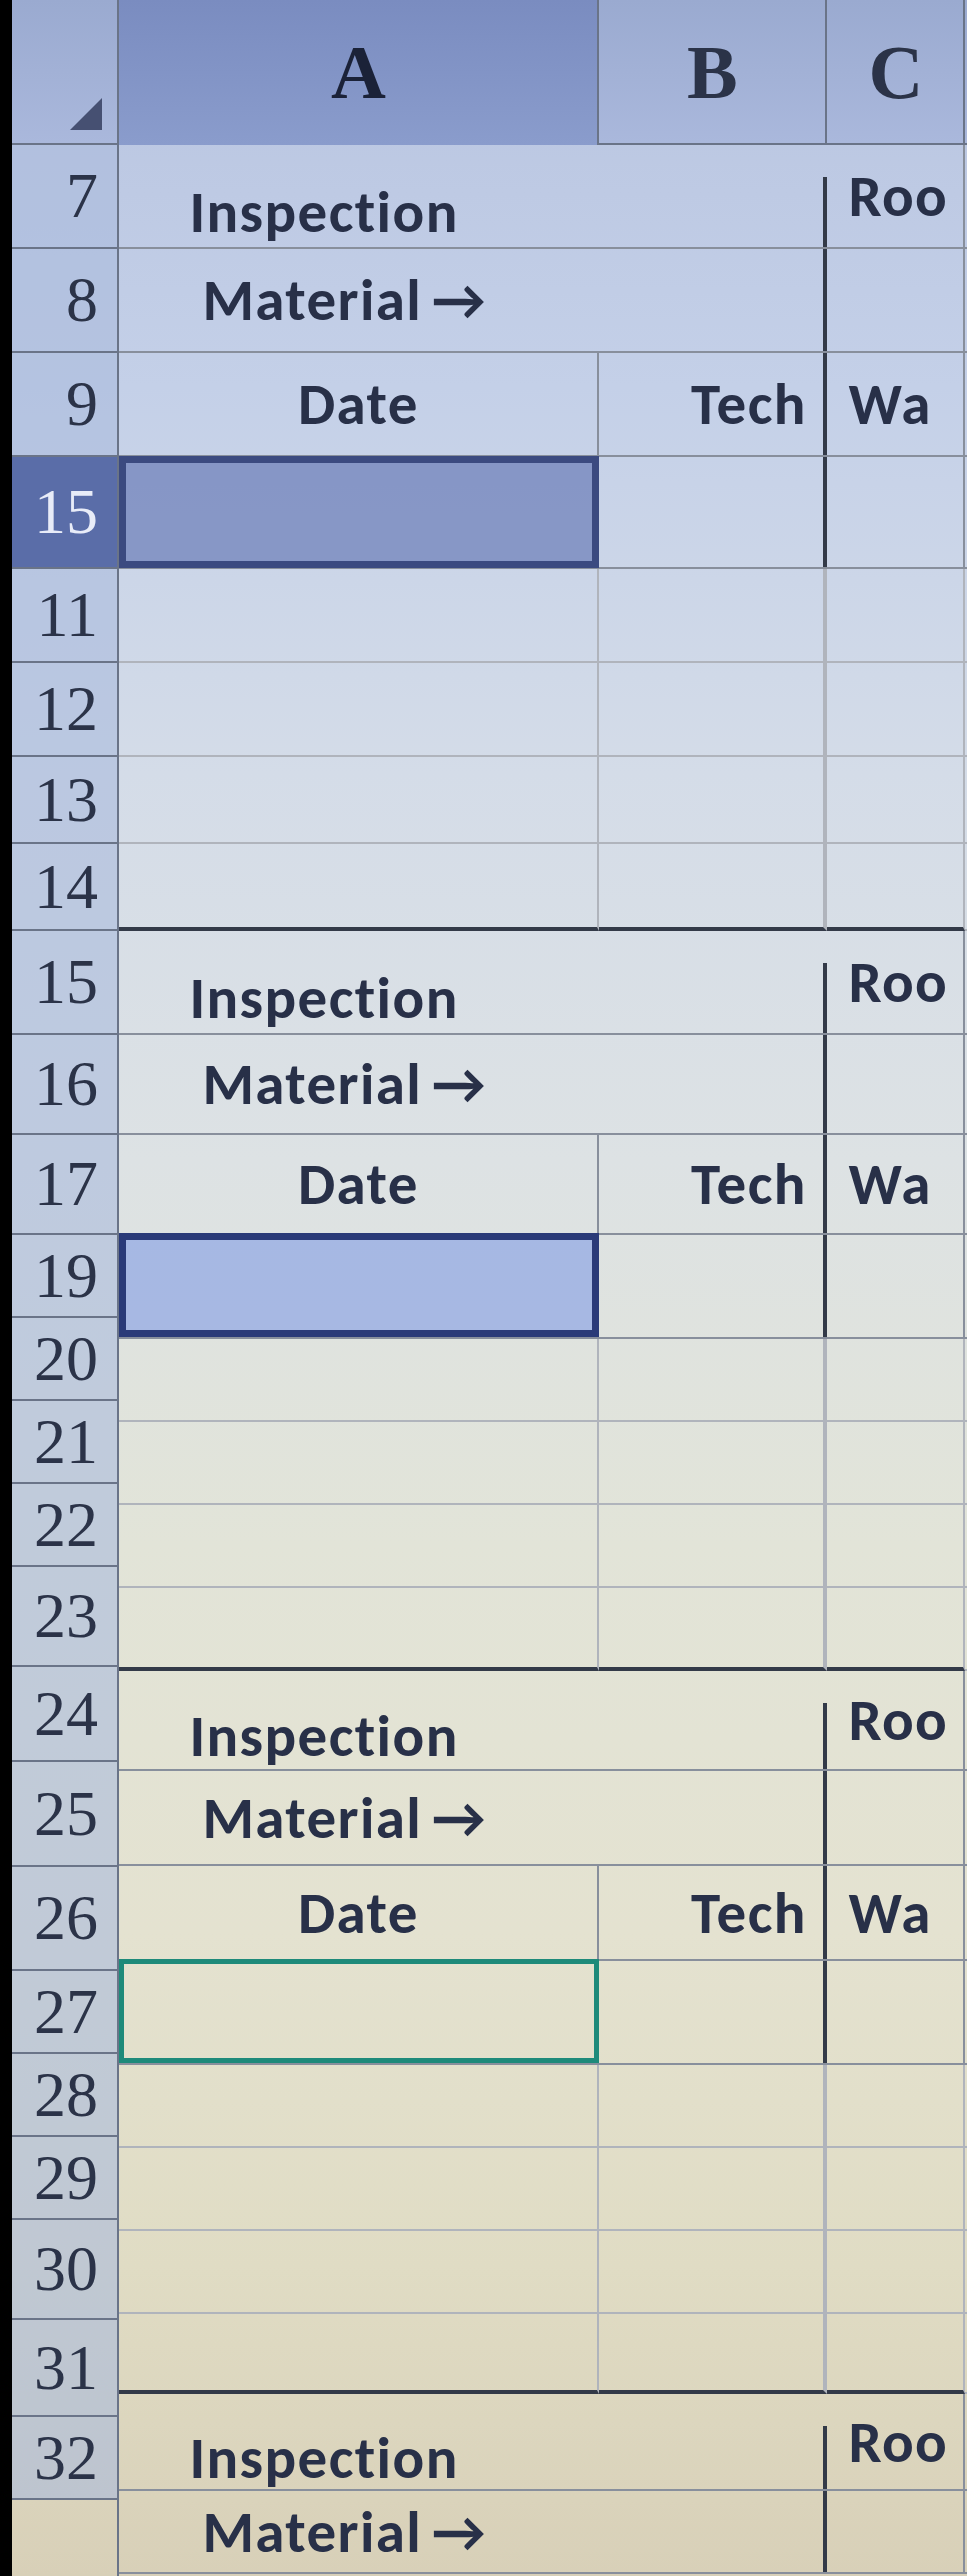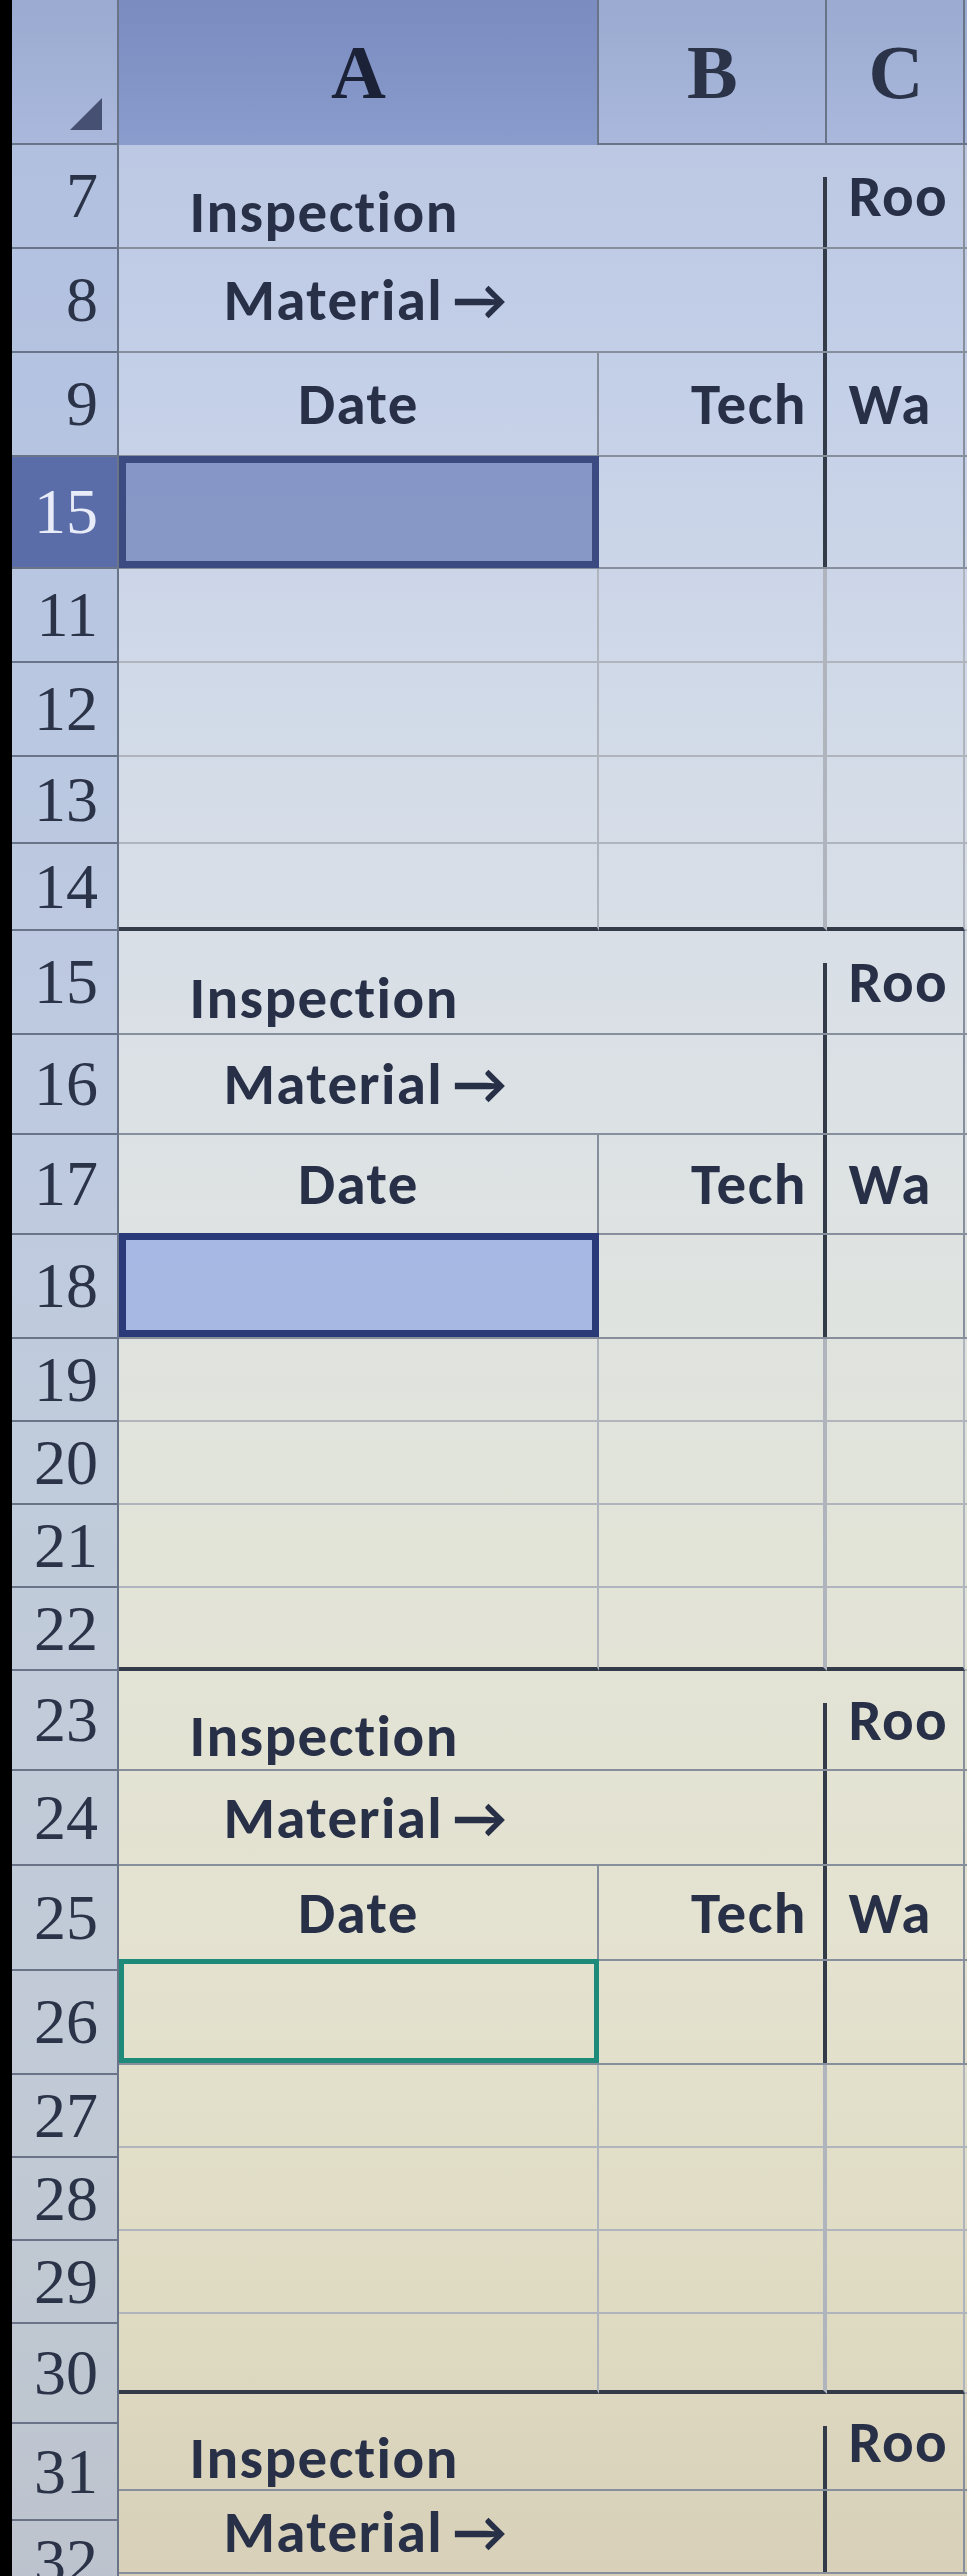--- a/index.html
+++ b/index.html
@@ -93,21 +93,21 @@
     padding: 0 16.6px;
   }
   .cell.A  { width: 480px; }
   .cell.B  { width: 228px; justify-content: flex-end; }
   .cell.AB { width: 708px; }
   .cell.C  { width: 138px; }
 
   .boldish { font-weight: 700; letter-spacing: 1.4px; }
   .center  { justify-content: center; }
   .indent  { padding-left: 70px; margin-top: 32px; }
-  .indent2 { padding-left: 104px; }
+  .indent2 { padding-left: 83px; }
 
   .thick-right { border-right: 4.1px solid #333a48; }
   .thick-bottom-cells > .cell { border-bottom: 4.1px solid #333a48; margin-bottom:-2.1px; }
   .thinrow .cell { border-right-color: #b0b4bc; }
   .thinrow      { border-bottom-color: #b0b4bc; }
 
   
   .sel-cell {
     position: absolute;
     pointer-events: none;
@@ -140,21 +140,20 @@
       <div class="rh" style="height:104px">8</div>
       <div class="rh" style="height:104px">9</div>
       <div class="rh sel" style="height:112px">15</div>
       <div class="rh" style="height:94px">11</div>
       <div class="rh" style="height:94px">12</div>
       <div class="rh" style="height:87px">13</div>
       <div class="rh" style="height:87px">14</div>
       <div class="rh" style="height:104px">15</div>
       <div class="rh" style="height:100px">16</div>
       <div class="rh" style="height:100px">17</div>
-      <div class="rh" style="height:104px">18</div>
       <div class="rh" style="height:83px">19</div>
       <div class="rh" style="height:83px">20</div>
       <div class="rh" style="height:83px">21</div>
       <div class="rh" style="height:83px">22</div>
       <div class="rh" style="height:100px">23</div>
       <div class="rh" style="height:95px">24</div>
       <div class="rh" style="height:105px">25</div>
       <div class="rh" style="height:104px">26</div>
       <div class="rh" style="height:83px">27</div>
       <div class="rh" style="height:83px">28</div>

